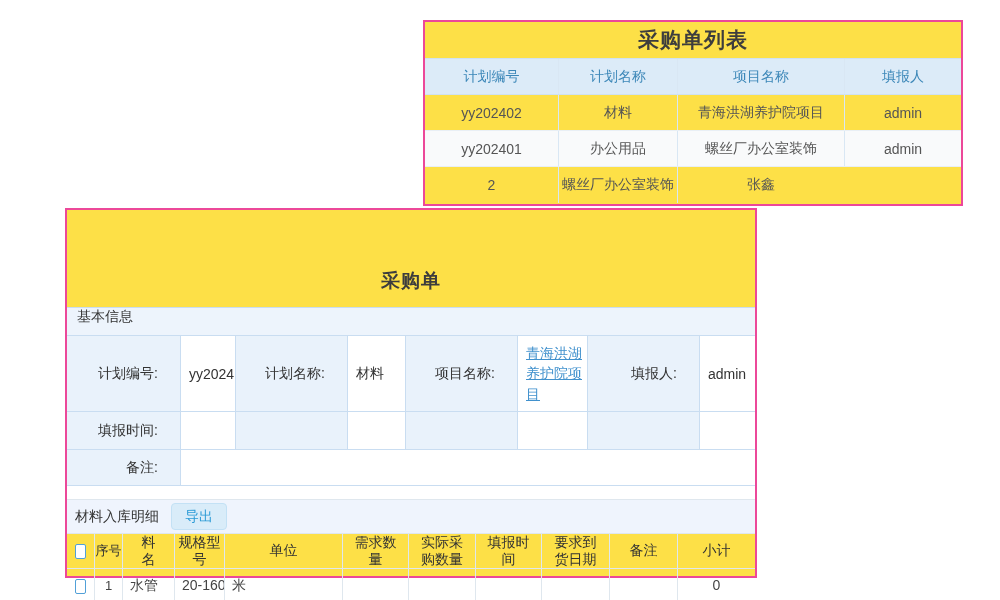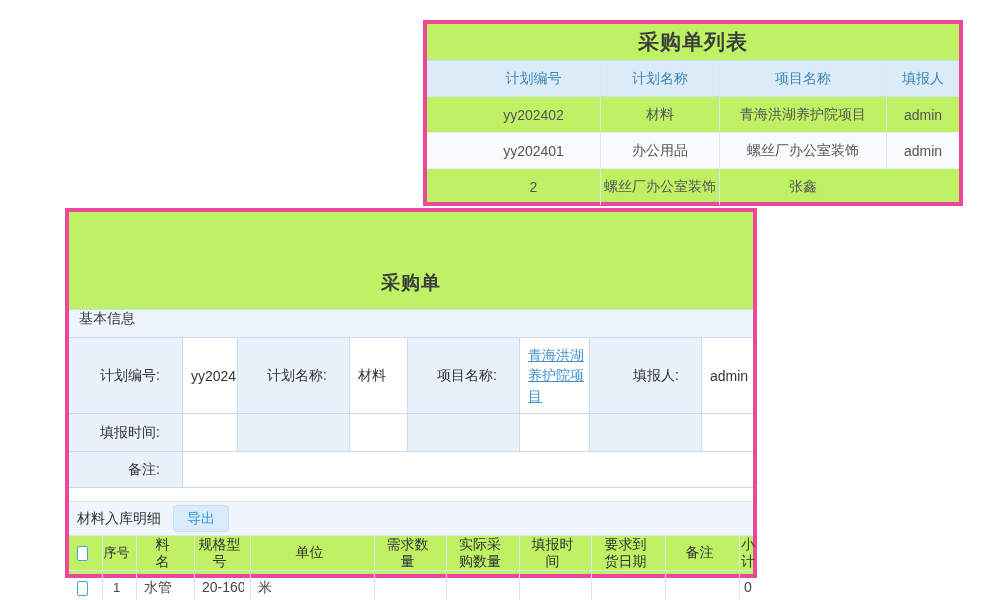--- a/index.html
+++ b/index.html
@@ -1,26 +1,26 @@
 <!DOCTYPE html>
 <html><head>
 <meta charset="utf-8">
 <style>
   html,body{margin:0;padding:0;}
   body{
     width:1000px;height:600px;position:relative;background:#ffffff;
     font-family:"Liberation Sans","DejaVu Sans",sans-serif;color:#333;
     overflow:hidden;
   }
-  .panel{position:absolute;border:4px solid #ec4899;background:#bef264;box-sizing:border-box;}
+  .panel{position:absolute;border:2px solid #ec4899;background:#fde047;box-sizing:border-box;}
   
   .list-panel{left:423px;top:20px;width:540px;height:186px;}
   .lp-title{height:36px;display:flex;align-items:center;justify-content:center;
     font-size:21px;font-weight:bold;color:#3d3d3d;letter-spacing:1px;}
-  .lp-row{display:grid;grid-template-columns:133px 119px 167px 1fr;padding-left:40px;}
+  .lp-row{display:grid;grid-template-columns:133px 119px 167px 1fr;}
   .lp-head{height:37px;background:#dcebf8;color:#3c87b8;
     border-top:1px solid #cfe2f2;border-bottom:1px solid #cfe2f2;box-sizing:border-box;}
   .lp-data{height:36px;color:#555;border-bottom:1px solid #e9eff5;box-sizing:border-box;}
   .lp-data:last-child{border-bottom:none;}
   .lp-data.alt{background:#f9fafb;}
   .lp-cell{display:flex;align-items:center;justify-content:center;
     font-size:14px;border-left:1px solid #d9e7f4;overflow:hidden;white-space:nowrap;}
   .lp-cell:first-child{border-left:none;}
   
   .detail-panel{left:65px;top:208px;width:692px;height:370px;}
@@ -40,21 +40,21 @@
     font-size:14px;color:#333;border-left:1px solid #c9ddf1;box-sizing:border-box;overflow:hidden;}
   .val.span7{grid-column:2 / -1;}
   .val a{color:#4191cd;text-decoration:underline;font-size:14px;line-height:1.45;
     word-break:break-all;display:block;padding:4px 4px 4px 0;cursor:pointer;}
   .gap{height:13px;background:#fff;}
   .bar2{height:35px;box-sizing:border-box;background:#eff4fd;
     border-top:1px solid #dfe7ee;border-bottom:1px solid #dfe7ee;
     display:flex;align-items:center;gap:12px;padding-left:8px;font-size:14px;color:#333;}
   .export-btn{background:#d9ecf9;color:#2a9ad6;border:1px solid #c3e1f5;border-radius:4px;
     padding:4px 13px;font-size:14px;cursor:pointer;font-family:inherit;line-height:1.2;}
-  .mt-row{display:grid;grid-template-columns:27px 28px 52px 50px 118px 66px 67px 66px 68px 68px 1fr;box-sizing:border-box;gap:6px;}
+  .mt-row{display:grid;grid-template-columns:27px 28px 52px 50px 118px 66px 67px 66px 68px 68px 1fr;box-sizing:border-box;}
   .mt-head{height:35px;border-bottom:1px solid #dfe7ee;color:#333;}
   .mt-data{height:35px;border-bottom:1px solid #dfe7ee;color:#444;}
   .mt-cell{display:flex;align-items:center;justify-content:center;text-align:center;
     font-size:14px;line-height:1.25;border-left:1px solid #dfe7ee;box-sizing:border-box;
     padding:0 8px;overflow:hidden;}
   .mt-cell:first-child{border-left:none;}
   .mt-cell.tight{padding:0;font-size:13px;white-space:nowrap;}
   .mt-cell.la{justify-content:flex-start;text-align:right;padding:0 2px 0 7px;white-space:nowrap;}
   .chk{width:13px;height:13px;border:1px solid #51a0d8;border-radius:2px;background:#fff;
     display:inline-block;cursor:pointer;}

